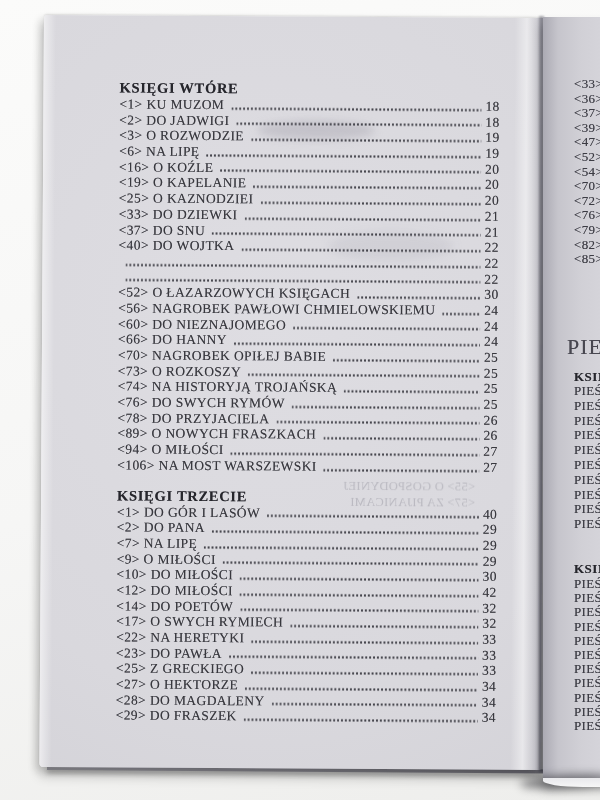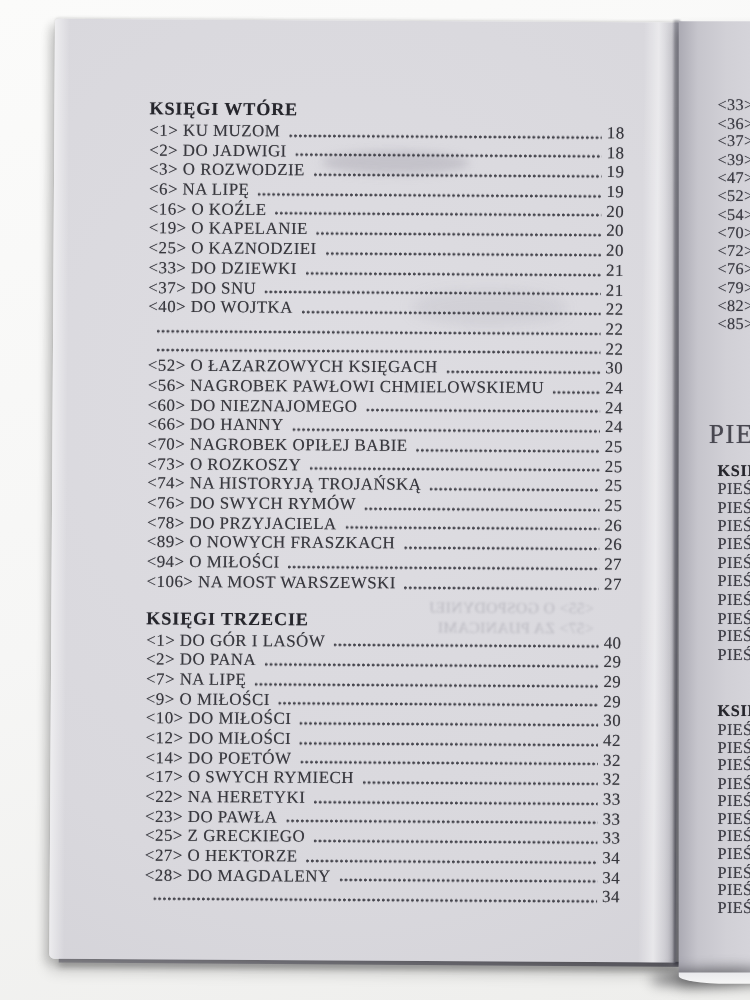--- a/index.html
+++ b/index.html
@@ -359,20 +359,21 @@
     <span class="pg">34</span>
   </div>
 
   <div class="row">
     <span class="lbl">&lt;28&gt; DO MAGDALENY</span>
     <span class="dots"></span>
     <span class="pg">34</span>
   </div>
 
   <div class="row">
+    <span class="lbl">&lt;29&gt; DO FRASZEK</span>
     <span class="dots"></span>
     <span class="pg">34</span>
   </div>
 </div>
       </section>
     </div>
   </div>
 
   <div class="seam"></div>
 

